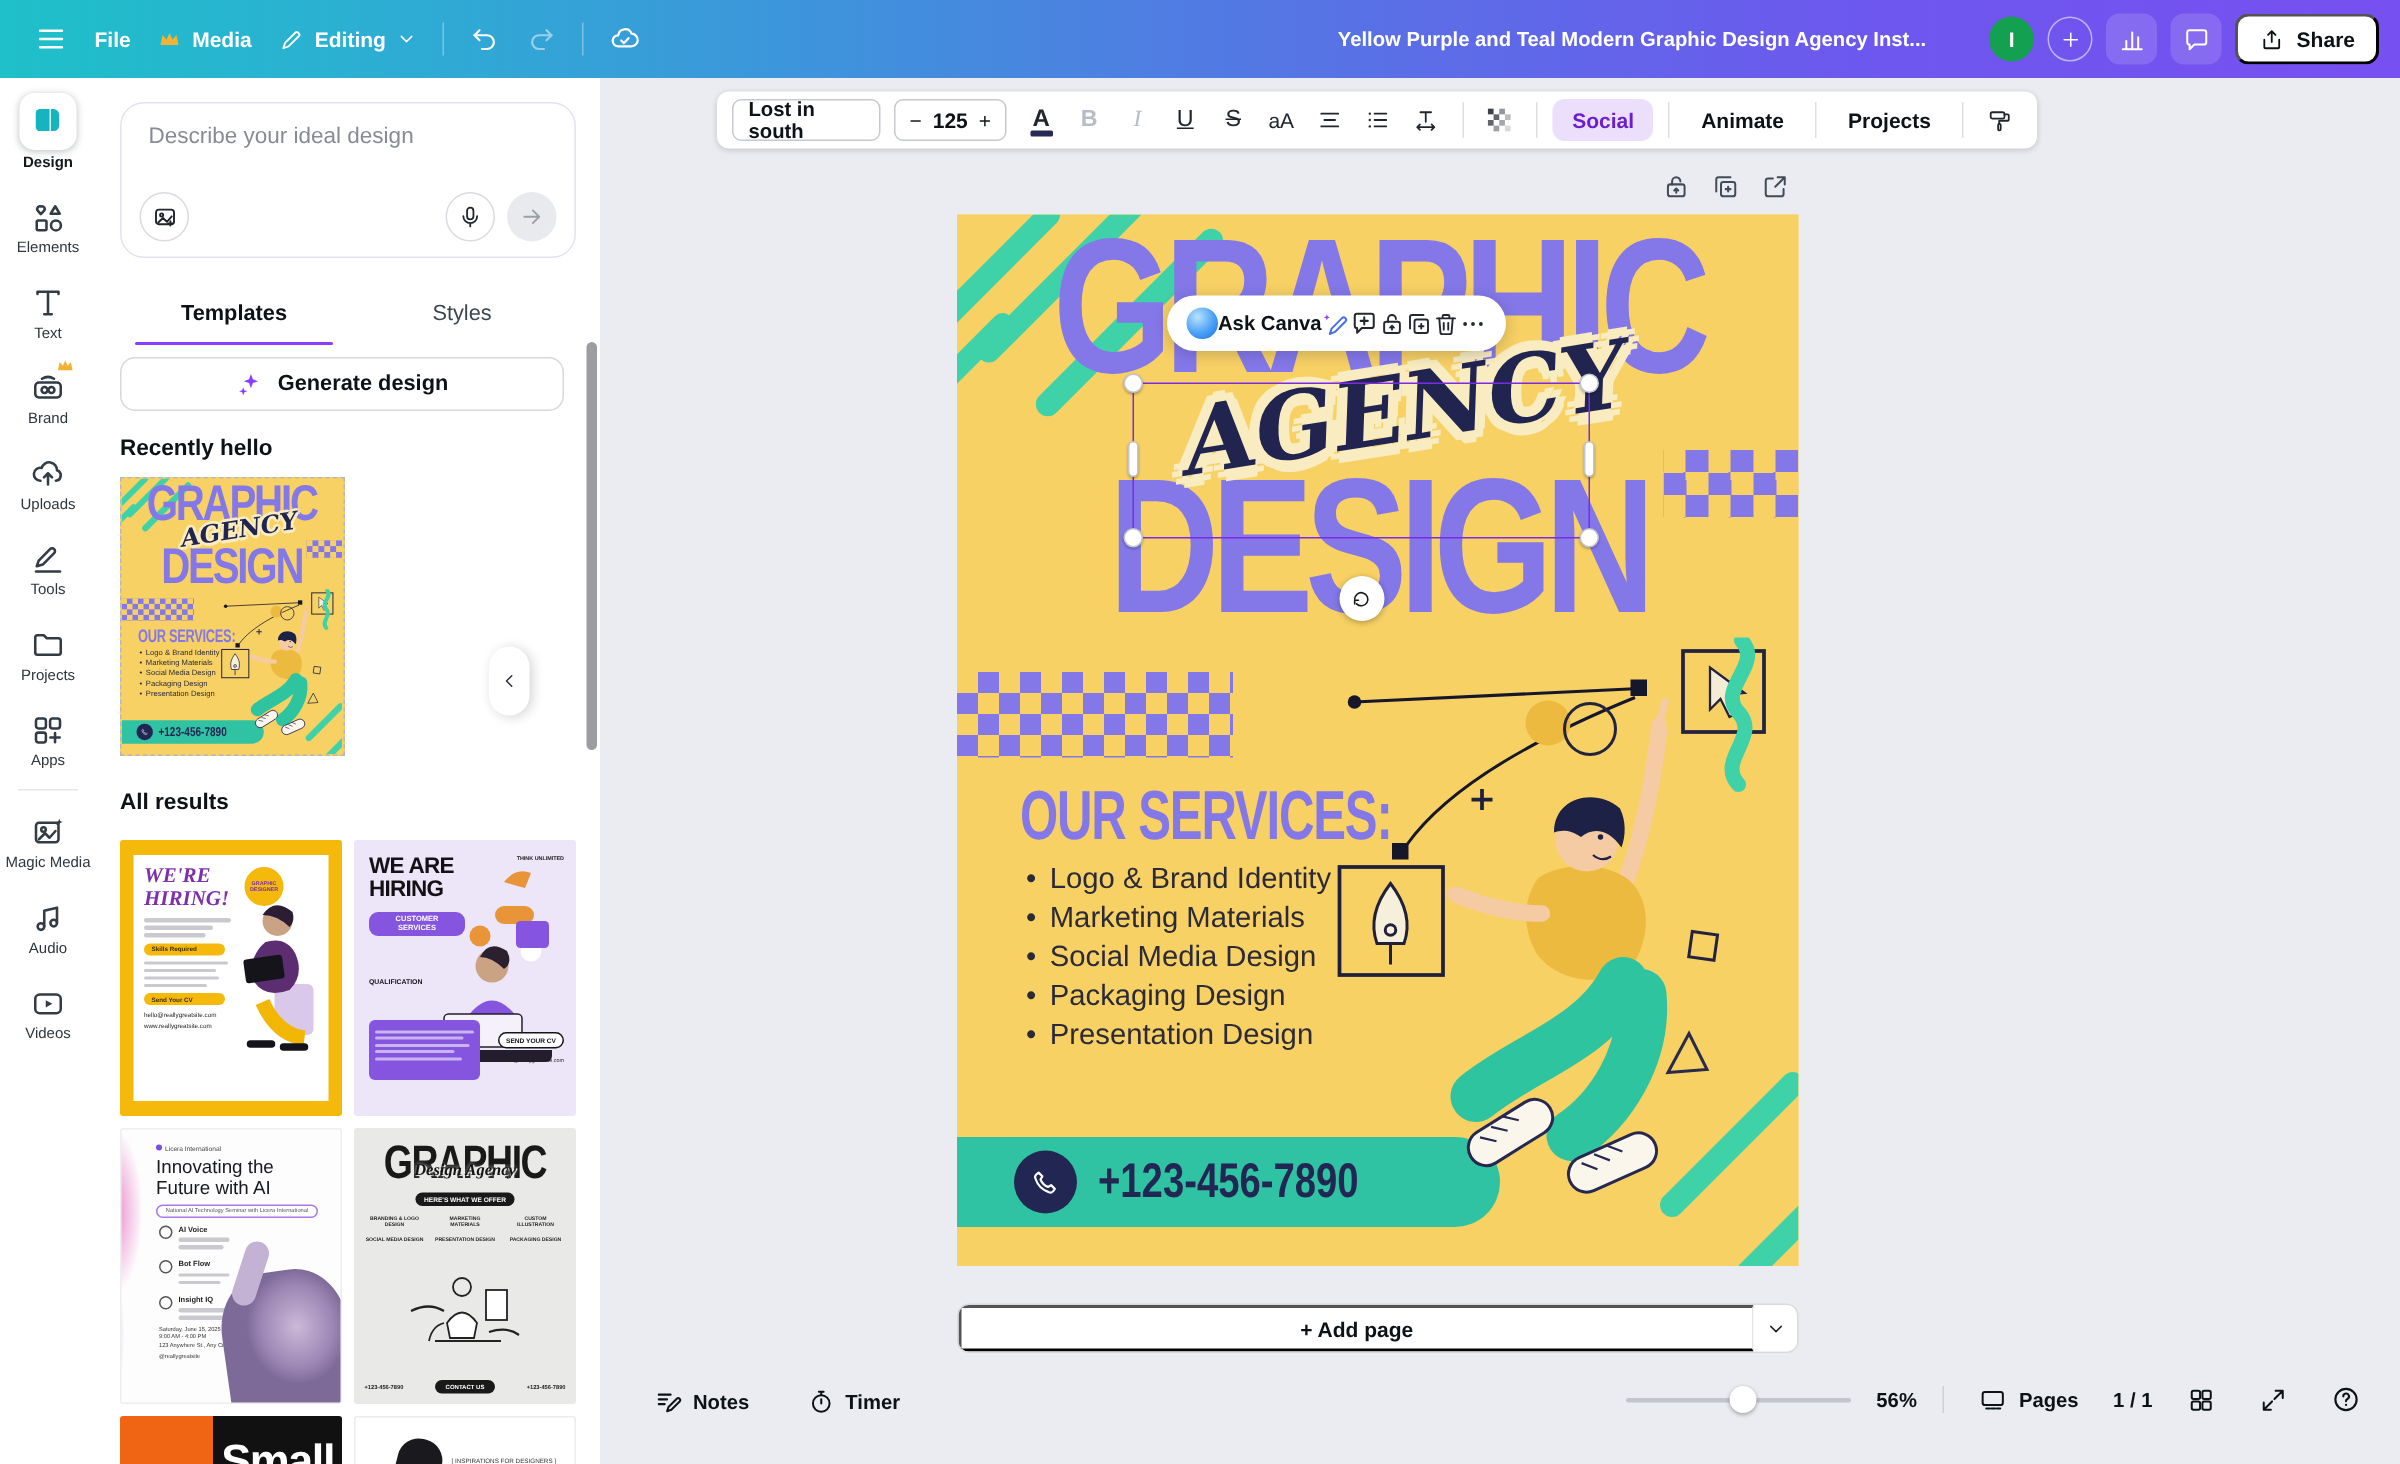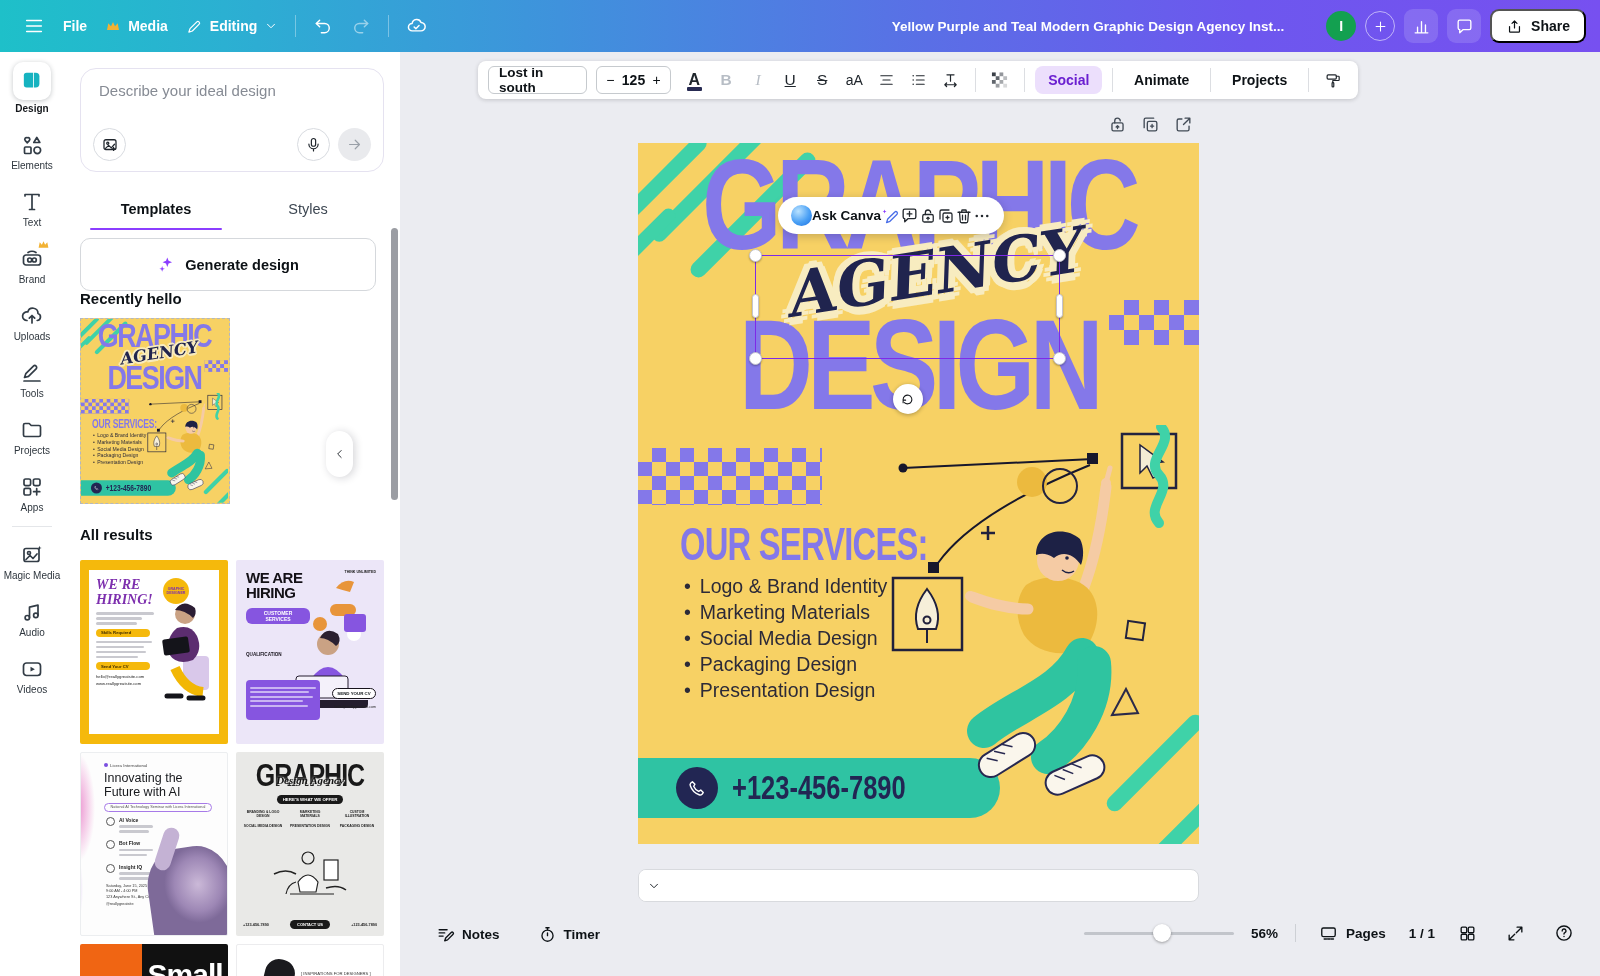--- a/index.html
+++ b/index.html
@@ -48,21 +48,21 @@
   .prompt-actions{position:absolute;left:12px;right:12px;bottom:10px;display:flex;align-items:center;gap:8px;}
   .pc-btn{width:33px;height:33px;border-radius:50%;border:1px solid #d8dbe0;background:#fff;display:flex;
     align-items:center;justify-content:center;color:#20262d;}
   .pc-send{width:33px;height:33px;border-radius:50%;border:none;background:#e9eaed;display:flex;
     align-items:center;justify-content:center;color:#9aa0a8;margin-left:0;}
   .spacer{flex:1;}
   .tabs{position:absolute;top:136px;left:16px;right:16px;height:42px;display:flex;}
   .tab{flex:1;display:flex;align-items:center;justify-content:center;font-size:14.5px;position:relative;color:#3d4752;font-weight:500;}
   .tab.active{font-weight:700;color:#0d1216;}
   .tab.active::after{content:"";position:absolute;left:10px;right:10px;bottom:0;height:2.5px;background:#8b3dff;border-radius:2px;}
-  .generate{position:absolute;top:186px;left:16px;width:296px;height:53px;border:1px solid #d5d8dc;border-radius:10px;
+  .generate{position:absolute;top:186px;left:16px;width:296px;height:36px;border:1px solid #d5d8dc;border-radius:10px;
     background:#fff;display:flex;align-items:center;justify-content:center;gap:9px;font-size:14.5px;font-weight:700;color:#0d1216;font-family:inherit;}
   .sec-h{position:absolute;left:16px;font-size:15px;font-weight:700;color:#0d1216;}
   .thumb-recent{position:absolute;top:266px;left:16px;width:150px;height:186px;border:1.5px dashed #b4b7bf;
     overflow:hidden;background:#f7d164;}
   .grid{position:absolute;top:508px;left:16px;width:304px;display:grid;grid-template-columns:148px 148px;gap:8px;}
   .thumb{width:148px;height:184px;position:relative;overflow:hidden;border-radius:2px;}
   .panel-scroll{position:absolute;right:2px;top:176px;width:7px;height:272px;border-radius:4px;background:#9b9da3;}
   .collapse{position:absolute;left:326px;top:431px;width:27px;height:46px;background:#fff;border-radius:14px;
     box-shadow:2px 1px 8px rgba(20,20,40,.18);display:flex;align-items:center;justify-content:center;color:#2a2f35;z-index:46;}
 
@@ -846,20 +846,21 @@
           <g fill="#23282e">
             <circle cx="5" cy="12" r="1.7"></circle>
             <circle cx="12" cy="12" r="1.7"></circle>
             <circle cx="19" cy="12" r="1.7"></circle>
           </g>
         </svg>
     </span>
   </div>
 
   <div class="add-row">
+    <button class="add-main">+ Add page</button>
     <button class="add-caret">
       <svg class="ic" width="14" height="14" viewBox="0 0 24 24">
           <path d="M6 9l6 6 6-6"></path>
         </svg>
     </button>
   </div>
 
   <div class="foot-left">
     <button class="foot-item">
       <svg class="ic" width="19" height="19" viewBox="0 0 24 24">

